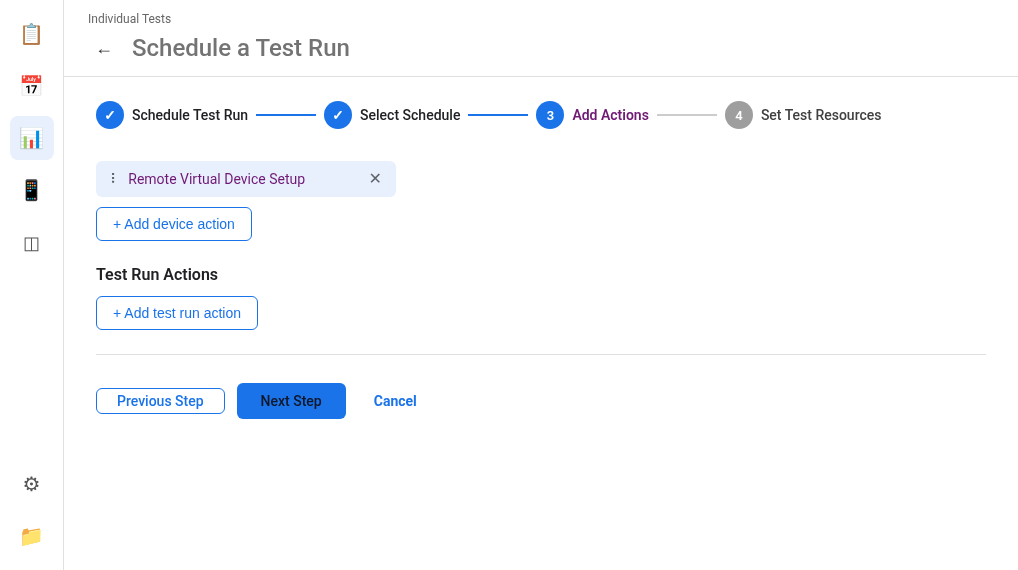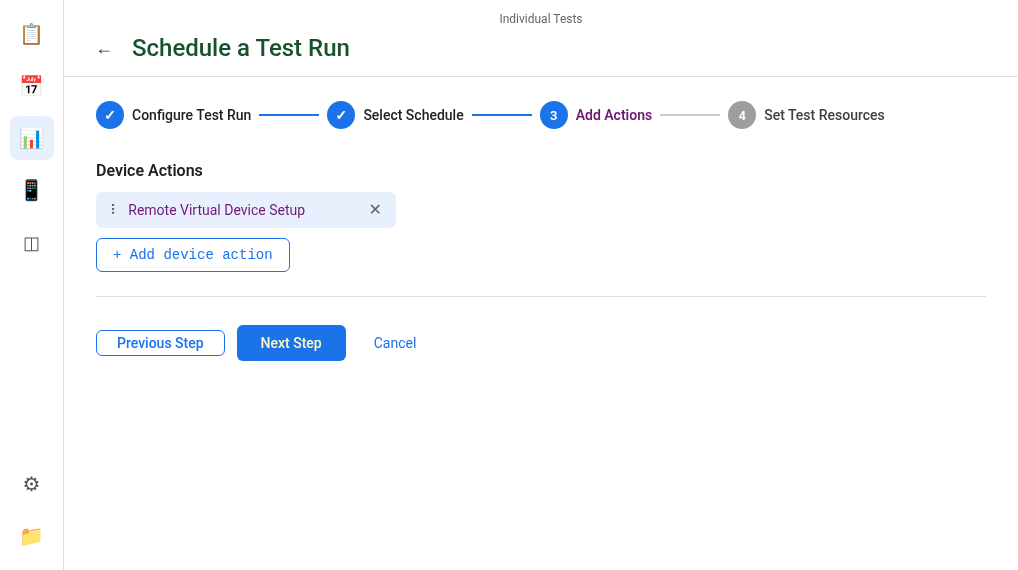--- a/index.html
+++ b/index.html
@@ -48,21 +48,20 @@
       background: #fff;
       display: flex;
       flex-direction: column;
       overflow: hidden;
     }
 
     
     .header {
       padding: 12px 24px 12px 24px;
       border-bottom: 1px solid #e0e0e0;
-      text-align: center;
     }
     .breadcrumb {
       font-size: 12px;
       color: #666;
       margin-bottom: 6px;
     }
     .page-title-row {
       display: flex;
       align-items: center;
       gap: 12px;
@@ -74,21 +73,21 @@
       align-items: center;
       justify-content: center;
       border-radius: 50%;
       cursor: pointer;
       color: #333;
       font-size: 18px;
     }
     .page-title {
       font-size: 24px;
       font-weight: 500;
-      color: #14532d;
+      color: #737373;
     }
 
     
     .content {
       flex: 1;
       padding: 24px 32px;
       overflow-y: auto;
     }
 
     
@@ -195,21 +194,21 @@
     .add-action-btn {
       display: inline-flex;
       align-items: center;
       padding: 8px 16px;
       border: 1.5px solid #1a73e8;
       border-radius: 6px;
       background: #fff;
       color: #1a73e8;
       font-size: 14px;
       cursor: pointer;
-      font-family: Liberation Mono, monospace;
+      font-family: Liberation Sans, sans-serif;
     }
 
     
     .divider {
       border: none;
       border-top: 1px solid #e0e0e0;
       margin: 16px 0 20px 0;
     }
 
     
@@ -228,34 +227,34 @@
       font-size: 14px;
       font-weight: 500;
       cursor: pointer;
       font-family: inherit;
     }
     .btn-primary {
       padding: 10px 24px;
       border: none;
       border-radius: 6px;
       background: #1a73e8;
-      color: #fef9c3;
+      color: #0f172a;
       font-size: 14px;
       font-weight: 500;
       cursor: pointer;
       font-family: inherit;
       text-align: center;
     }
     .btn-cancel {
       padding: 10px 16px;
       border: none;
       background: none;
       color: #1a73e8;
       font-size: 14px;
-      font-weight: 400;
+      font-weight: 700;
       cursor: pointer;
       font-family: inherit;
     }
 
     
     .check-icon {
       font-size: 14px;
     }
   </style>
 </head>
@@ -298,21 +297,21 @@
   </div>
 
   <div class="content">
 
     <div class="stepper">
 
       <div class="step">
         <div class="step-circle completed">
           <span class="check-icon">✓</span>
         </div>
-        <span class="step-label completed">Configure Test Run</span>
+        <span class="step-label completed">Schedule Test Run</span>
       </div>
       <div class="step-connector"></div>
 
       <div class="step">
         <div class="step-circle completed">
           <span class="check-icon">✓</span>
         </div>
         <span class="step-label completed">Select Schedule</span>
       </div>
       <div class="step-connector"></div>
@@ -327,32 +326,37 @@
 
       <div class="step">
         <div class="step-circle inactive">
           <span>4</span>
         </div>
         <span class="step-label inactive">Set Test Resources</span>
       </div>
     </div>
 
     <div class="section">
-      <div class="section-title">Device Actions</div>
       
       <div class="action-chip">
         <span class="drag-handle">⠇</span>
         <span class="chip-label">Remote Virtual Device Setup</span>
         <span class="chip-close">✕</span>
       </div>
       <div>
         <button class="add-action-btn">+ Add device action</button>
       </div>
     </div>
 
+    <div class="section">
+      <div class="section-title">Test Run Actions</div>
+      <div>
+        <button class="add-action-btn">+ Add test run action</button>
+      </div>
+    </div>
 
     <hr class="divider">
 
     <div class="footer">
       <button class="btn-secondary">Previous Step</button>
       <button class="btn-primary">Next Step</button>
       <button class="btn-cancel">Cancel</button>
     </div>
 
   </div>

